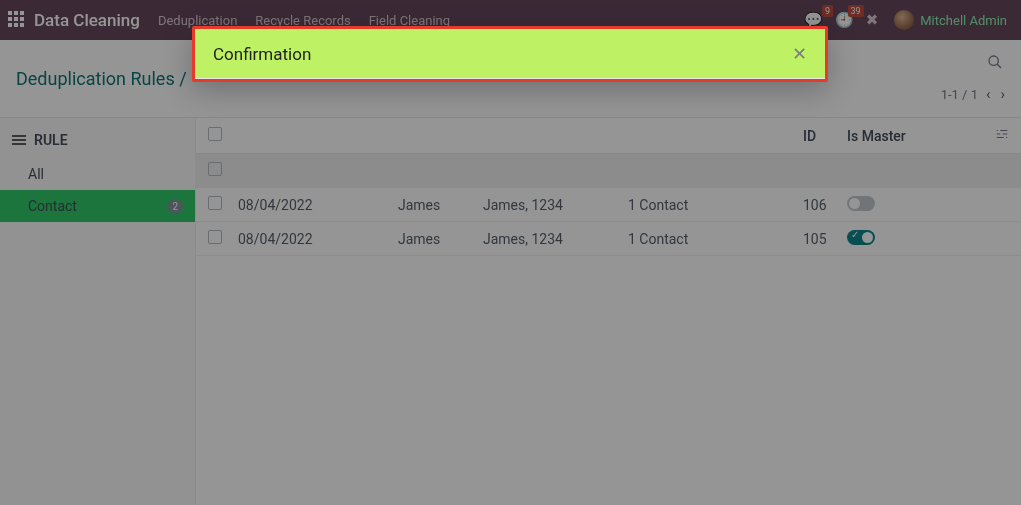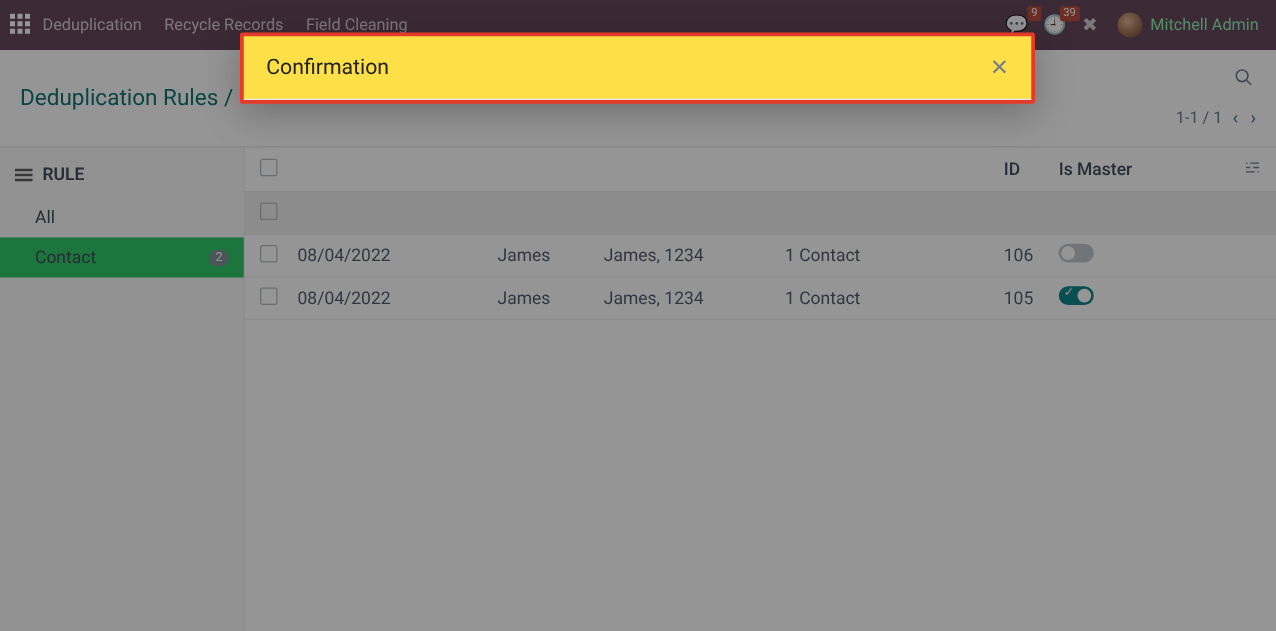--- a/index.html
+++ b/index.html
@@ -54,21 +54,21 @@
 .toggle.off .knob { left: 2px; }
 .toggle.off { background: #bfc5c9; }
 .toggle.on { background: #008083; }
 .toggle.on .knob { right: 2px; }
 .toggle.on::after { content: "✓"; position: absolute; left: 4px; top: -1px; color: #fff; font-size: 10px; }
 
 
 .dim { position: absolute; inset: 0; background: rgba(20,20,20,0.45); }
 
 
-.modal-wrap { position: absolute; top: 26px; left: 192px; width: 636px; background: #fde047; border: 3px solid #e63a2a; border-radius: 2px; box-shadow: 0 8px 30px rgba(0,0,0,0.25); }
+.modal-wrap { position: absolute; top: 26px; left: 192px; width: 636px; background: #bef264; border: 3px solid #e63a2a; border-radius: 2px; box-shadow: 0 8px 30px rgba(0,0,0,0.25); }
 .modal-head { display: flex; align-items: center; padding: 14px 18px; border-bottom: 1px solid #e7e9eb; }
 .modal-title { font-size: 17px; color: #222; }
 .modal-close { margin-left: auto; color: #7a7f85; font-size: 18px; cursor: pointer; }
 .modal-body { padding: 20px 18px; color: #555; font-size: 14px; border-bottom: 1px solid #e7e9eb; }
 .modal-foot { padding: 14px 12px; display: flex; align-items: center; gap: 14px; }
 .btn-ok { background: #007473; color: #fff; border: none; padding: 7px 12px; font-weight: 600; font-size: 13px; cursor: pointer; border: 1px solid #006361; box-shadow: 0 0 0 3px rgba(0,116,115,0.15); }
 .btn-cancel { background: none; border: none; color: #007473; font-weight: 600; font-size: 13px; letter-spacing: 0.3px; cursor: pointer; }
 </style>
 </head>
 <body>
@@ -78,20 +78,21 @@
       <span></span>
       <span></span>
       <span></span>
       <span></span>
       <span></span>
       <span></span>
       <span></span>
       <span></span>
       <span></span>
     </div>
+  <div class="brand">Data Cleaning</div>
   <div class="nav-link">Deduplication</div>
   <div class="nav-link">Recycle Records</div>
   <div class="nav-link">Field Cleaning</div>
   <div class="spacer"></div>
   <div class="nav-icon">💬<span class="badge">9</span></div>
   <div class="nav-icon">🕘<span class="badge">39</span></div>
   <div class="nav-icon">✖</div>
   <div class="avatar"></div>
   <div class="username">Mitchell Admin</div>
 </div>

